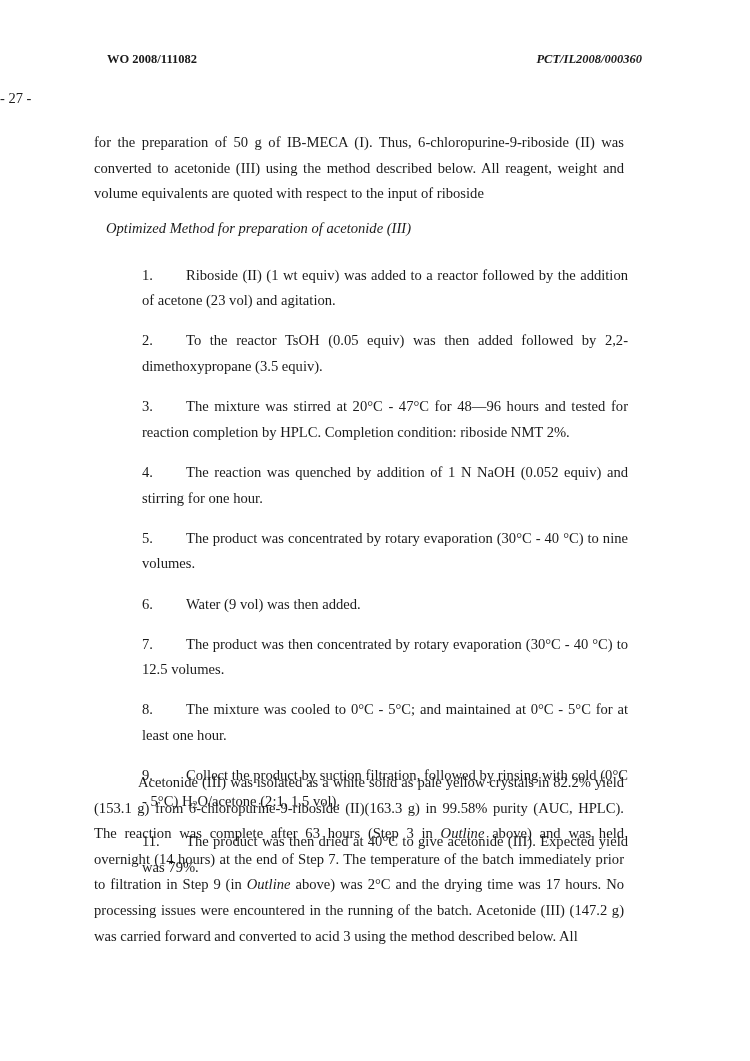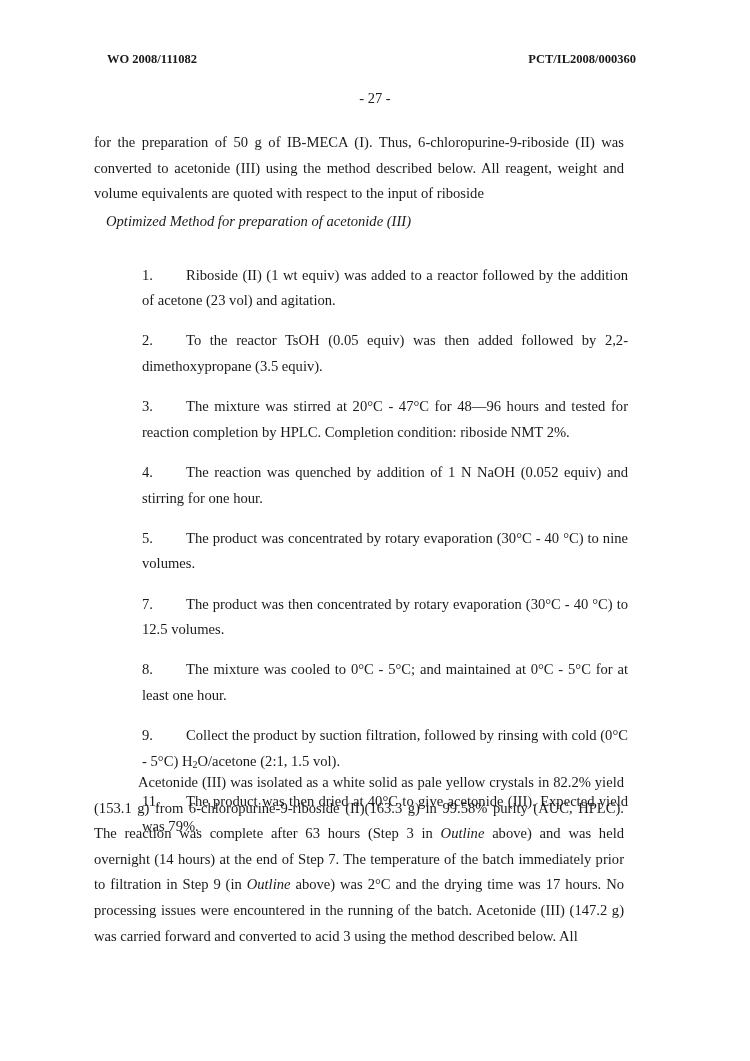--- a/index.html
+++ b/index.html
@@ -2,28 +2,28 @@
 <html><head>
 <meta charset="utf-8">
 <style>
   html, body { margin: 0; padding: 0; background: #ffffff; }
   body {
     width: 750px; height: 1061px; position: relative; overflow: hidden;
     font-family: "Liberation Serif", serif; color: #1a1a1a;
   }
   .hdr { position: absolute; top: 52px; font-weight: bold; font-size: 12.5px; }
   .hdr-left { left: 107px; text-align: center; }
-  .hdr-right { right: 114px; }
-  .pagenum { position: absolute; top: 90px; left: 0; width: 750px; text-align: center; font-size: 14.5px; }
+  .hdr-right { right: 108px; font-style: italic; }
+  .pagenum { position: absolute; top: 90px; left: 0; width: 750px; font-size: 14.5px; }
   .body-text {
     position: absolute; left: 94px; width: 530px;
     font-size: 14.6px; line-height: 25.6px; text-align: justify;
   }
   .p1 { top: 130px; }
-  .heading { position: absolute; top: 213px; left: 106px; font-style: italic; font-size: 14.6px; }
+  .heading { position: absolute; top: 220px; left: 106px; font-style: italic; font-size: 14.6px; }
   .steps { position: absolute; top: 248px; left: 142px; width: 486px; }
   .step { font-size: 14.6px; line-height: 25.6px; text-align: justify; margin-bottom: 0; }
   .step .num { display: inline-block; width: 44px; }
   .p2 { top: 770px; text-indent: 44px; }
   i { font-style: italic; }
   sub { font-size: 10px; vertical-align: -2px; line-height: 0; }
 </style>
 </head>
 <body>
 
@@ -34,19 +34,20 @@
 <p class="body-text p1" style="margin:0">for the preparation of 50 g of IB-MECA (I). Thus, 6-chloropurine-9-riboside (II) was converted to acetonide (III) using the method described below. All reagent, weight and volume equivalents are quoted with respect to the input of riboside</p>
 
 <div class="heading">Optimized Method for preparation of acetonide (III)</div>
 
 <div class="steps">
   <p class="step"><span class="num">1.</span><span>Riboside (II) (1 wt equiv) was added to a reactor followed by the addition of acetone (23 vol) and agitation.</span></p>
   <p class="step"><span class="num">2.</span><span>To the reactor TsOH (0.05 equiv) was then added followed by 2,2-dimethoxypropane (3.5 equiv).</span></p>
   <p class="step"><span class="num">3.</span><span>The mixture was stirred at 20°C - 47°C for 48—96 hours and tested for reaction completion by HPLC. Completion condition: riboside NMT 2%.</span></p>
   <p class="step"><span class="num">4.</span><span>The reaction was quenched by addition of 1 N NaOH (0.052 equiv) and stirring for one hour.</span></p>
   <p class="step"><span class="num">5.</span><span>The product was concentrated by rotary evaporation (30°C - 40 °C) to nine volumes.</span></p>
+  <p class="step"><span class="num">6.</span><span>Water (9 vol) was then added.</span></p>
   <p class="step"><span class="num">7.</span><span>The product was then concentrated by rotary evaporation (30°C - 40 °C) to 12.5 volumes.</span></p>
   <p class="step"><span class="num">8.</span><span>The mixture was cooled to 0°C - 5°C; and maintained at 0°C - 5°C for at least one hour.</span></p>
   <p class="step"><span class="num">9.</span><span>Collect the product by suction filtration, followed by rinsing with cold (0°C - 5°C) H</span><sub>2</sub><span>O/acetone (2:1, 1.5 vol).</span></p>
   <p class="step"><span class="num">11.</span><span>The product was then dried at 40°C to give acetonide (III). Expected yield was 79%.</span></p>
 </div>
 
 <p class="body-text p2" style="margin:0"><span>Acetonide (III) was isolated as a white solid as pale yellow crystals in 82.2% yield (153.1 g) from 6-chloropurine-9-riboside (II)(163.3 g) in 99.58% purity (AUC, HPLC). The reaction was complete after 63 hours (Step 3 in </span><i>Outline</i><span> above) and was held overnight (14 hours) at the end of Step 7. The temperature of the batch immediately prior to filtration in Step 9 (in </span><i>Outline</i><span> above) was 2°C and the drying time was 17 hours. No processing issues were encountered in the running of the batch. Acetonide (III) (147.2 g) was carried forward and converted to acid 3 using the method described below. All</span></p>
 
 </body></html>

